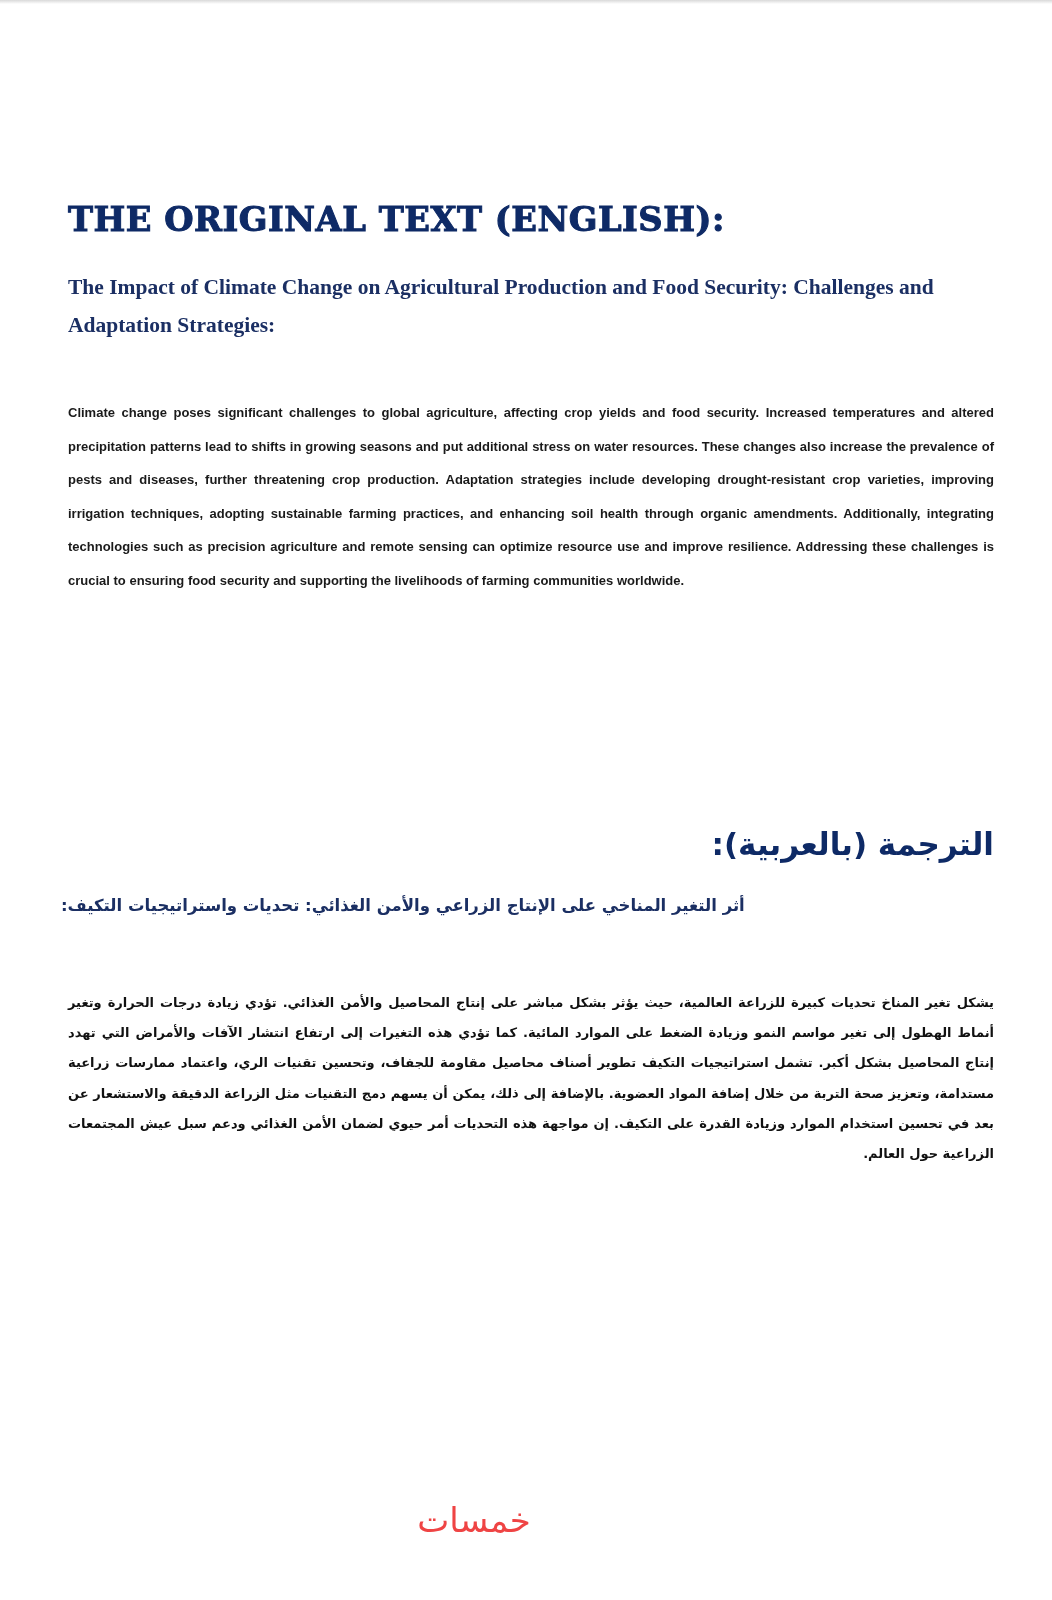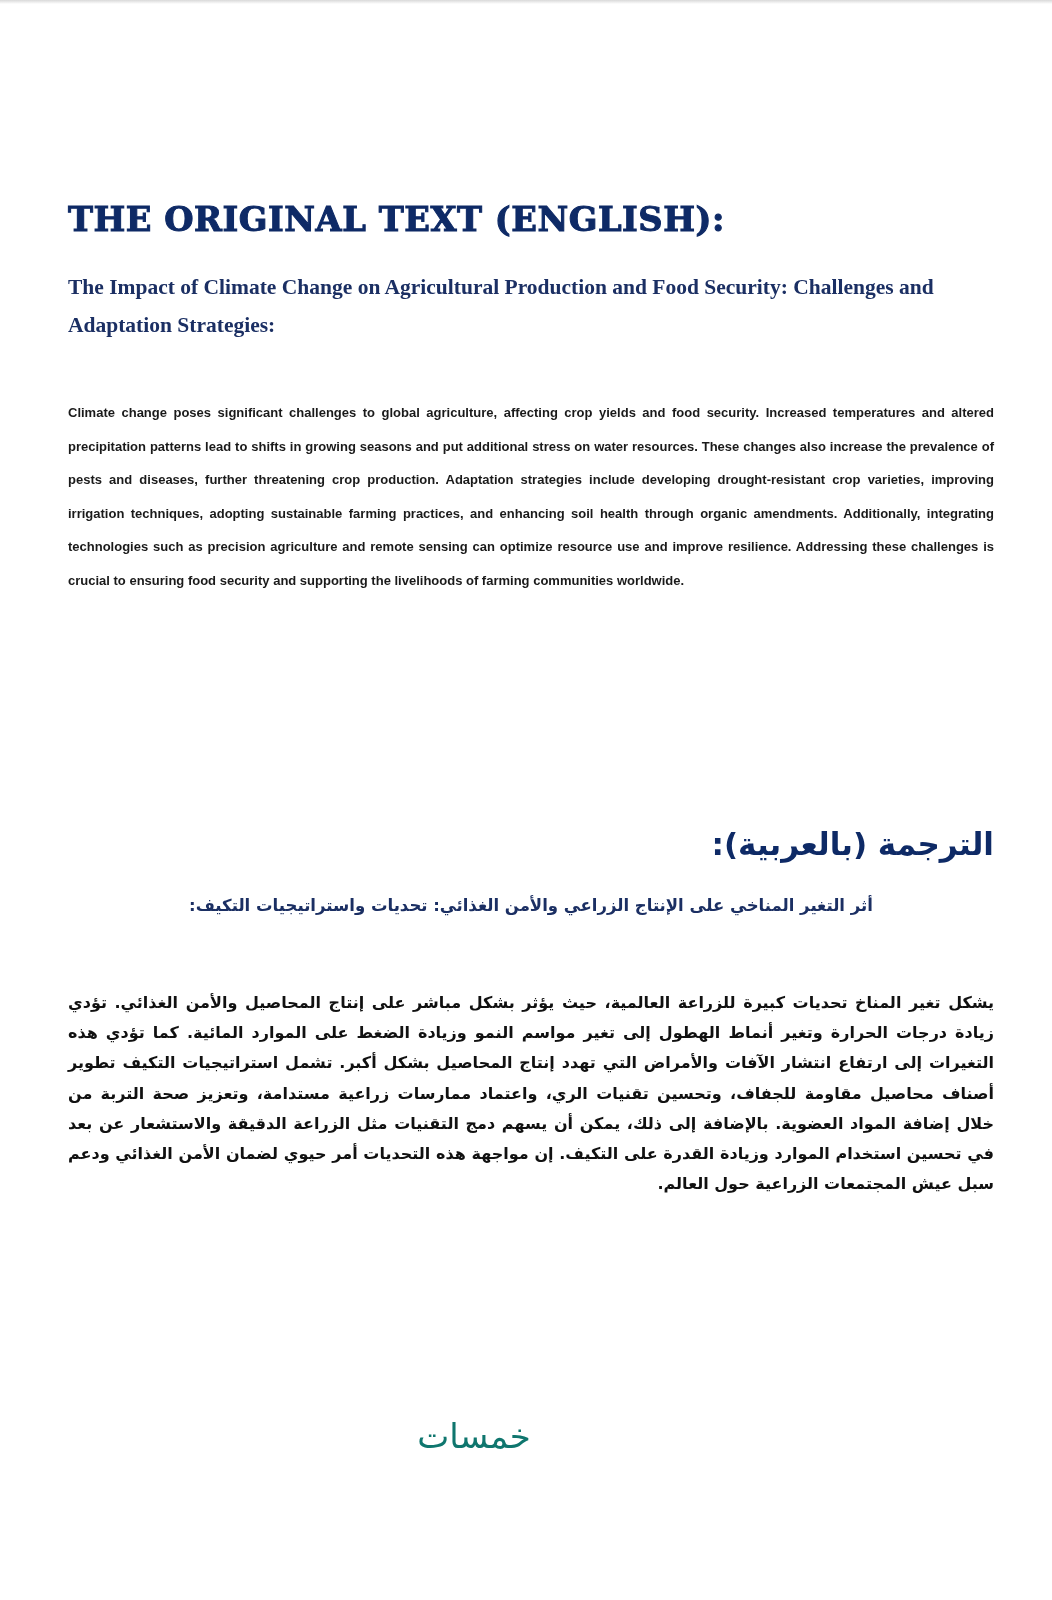--- a/index.html
+++ b/index.html
@@ -77,55 +77,55 @@
       direction: rtl;
       font-family: "DejaVu Sans", sans-serif;
       font-weight: bold;
       font-size: 31px;
       color: #0e2a66;
       text-align: right;
     }
     .ar-subtitle {
       position: absolute;
       top: 896px;
-      right: 0;
+      right: 7px;
       width: 926px;
       margin: 0;
       direction: rtl;
-      text-align: center;
+      text-align: left;
       font-family: "DejaVu Sans", sans-serif;
       font-weight: bold;
       font-size: 16.5px;
       color: #1b2f63;
     }
     .ar-body {
       position: absolute;
       top: 988px;
       right: 0;
       width: 926px;
       margin: 0;
       direction: rtl;
       text-align: justify;
       text-align-last: right;
       font-family: "DejaVu Sans", sans-serif;
       font-weight: bold;
-      font-size: 16px;
+      font-size: 13px;
       line-height: 30.2px;
       color: #111111;
     }
     .watermark {
       position: absolute;
-      top: 1416px;
+      top: 1500px;
       left: 0;
       width: 948px;
       text-align: center;
       direction: rtl;
       font-family: "DejaVu Sans", sans-serif;
       font-size: 34px;
-      color: #0f766e;
+      color: #ef4444;
       letter-spacing: 2px;
     }
   </style>
 </head>
 <body>
 
 <div class="top-edge"></div>
 
 <div class="page">
   <h1 class="en-heading">The Original Text (English):</h1>

